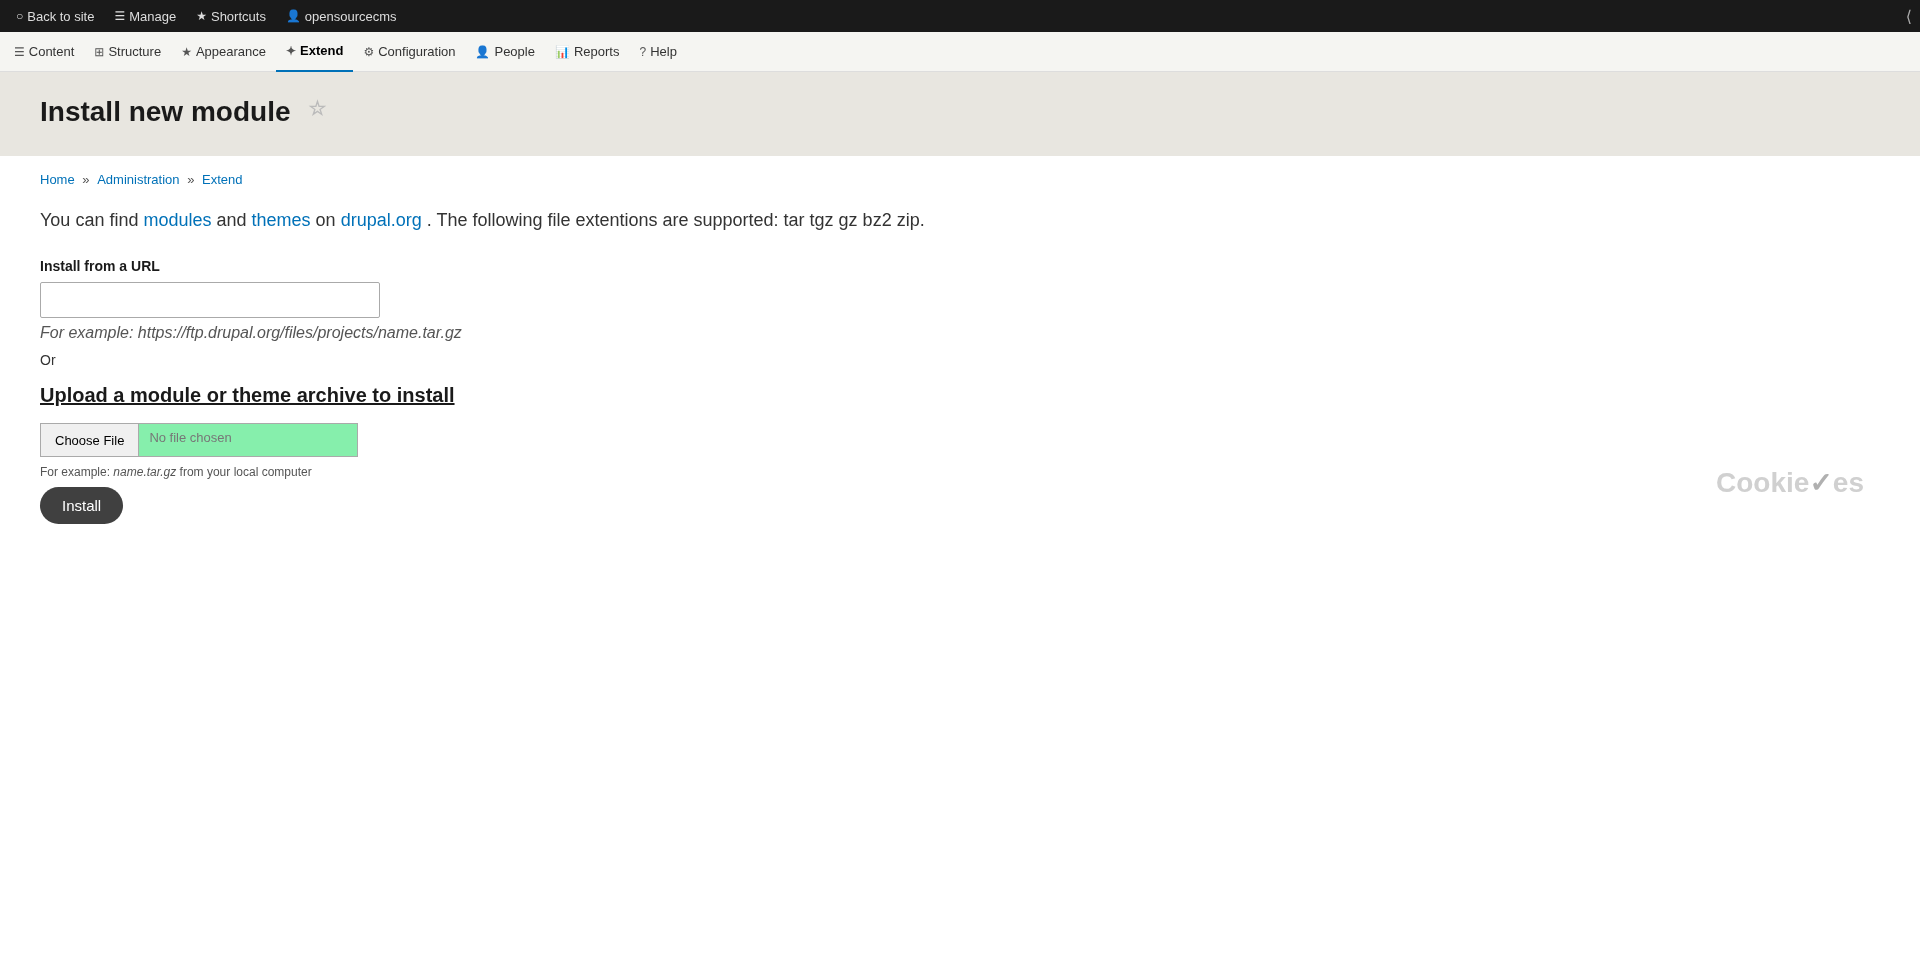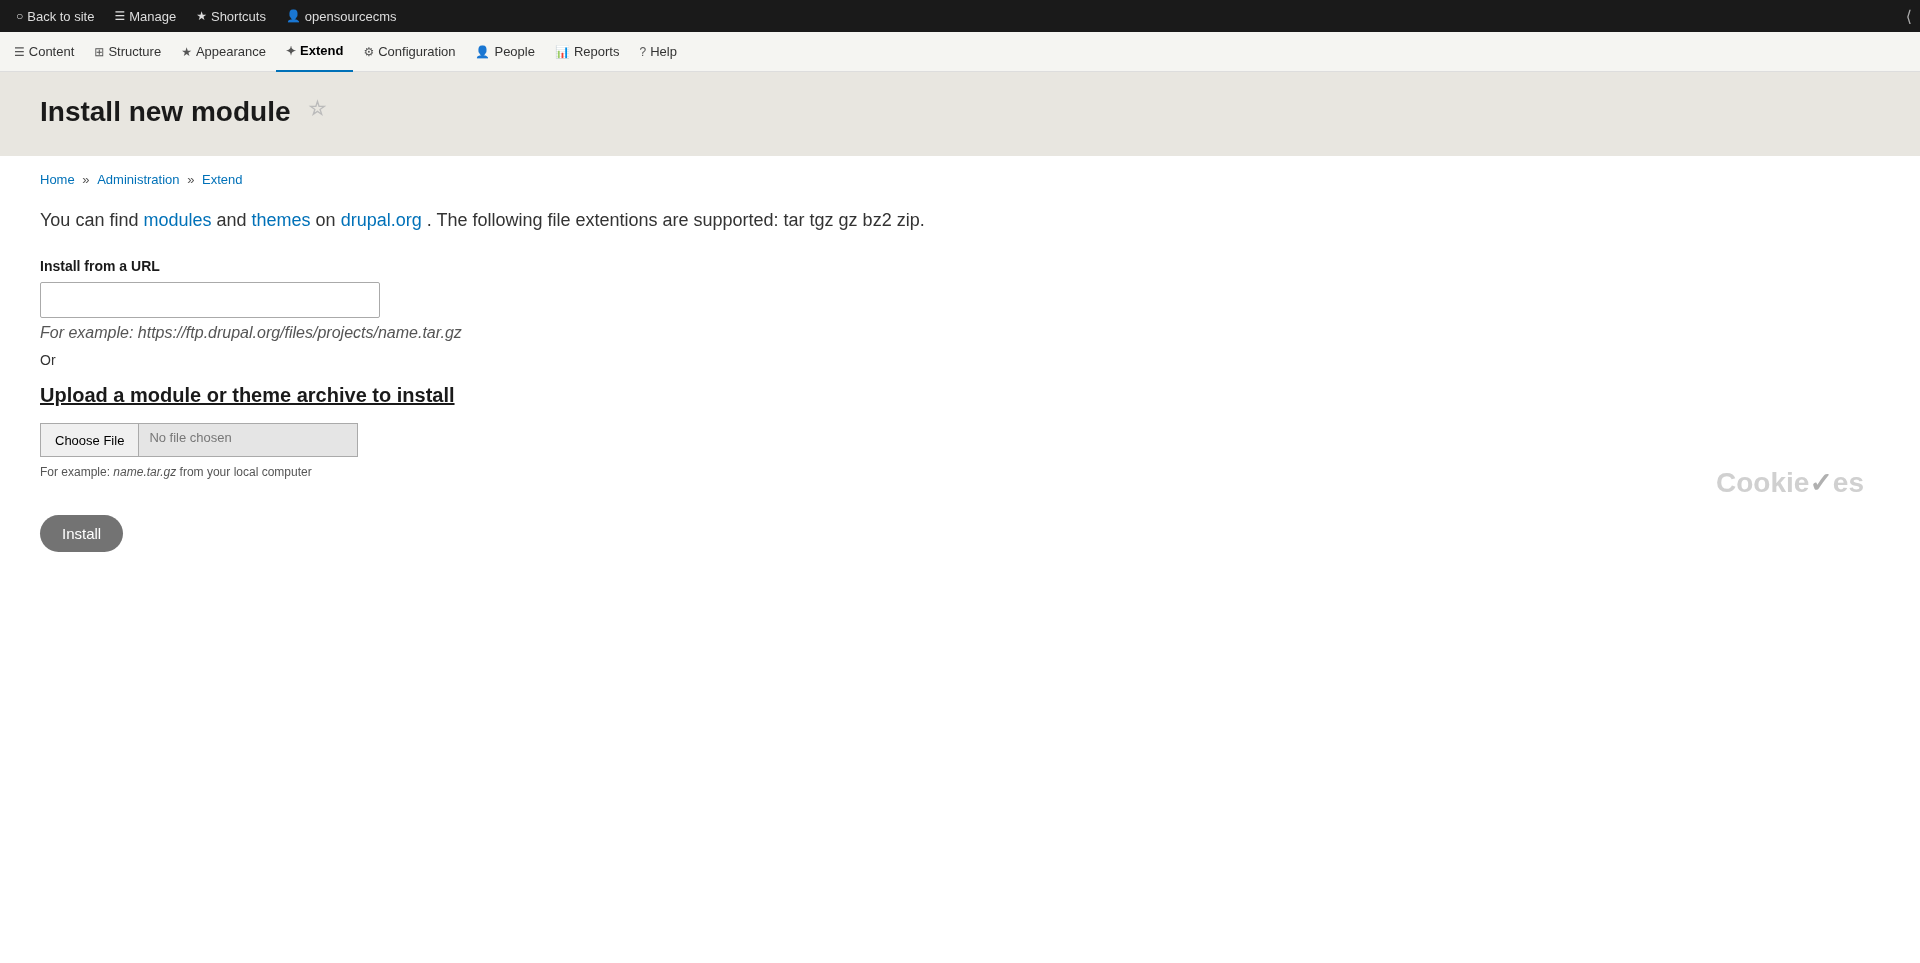--- a/index.html
+++ b/index.html
@@ -157,34 +157,34 @@
       white-space: nowrap;
       height: 34px;
     }
     .file-name-display {
       border: 1px solid #aaa;
       padding: 6px 10px;
       font-size: 13px;
       color: #777;
       width: 220px;
       height: 34px;
-      background: #e5e5e5;
+      background: #86efac;
     }
 
     .file-example-text {
       font-size: 12px;
       color: #555;
-      margin-bottom: 36px;
+      margin-bottom: 8px;
     }
     .file-example-text em {
       font-style: italic;
     }
 
     .install-btn {
-      background: #737373;
+      background: #404040;
       color: #fff;
       border: none;
       border-radius: 20px;
       padding: 10px 22px;
       font-size: 15px;
       cursor: pointer;
     }
 
     
     #cookieyes-watermark {

